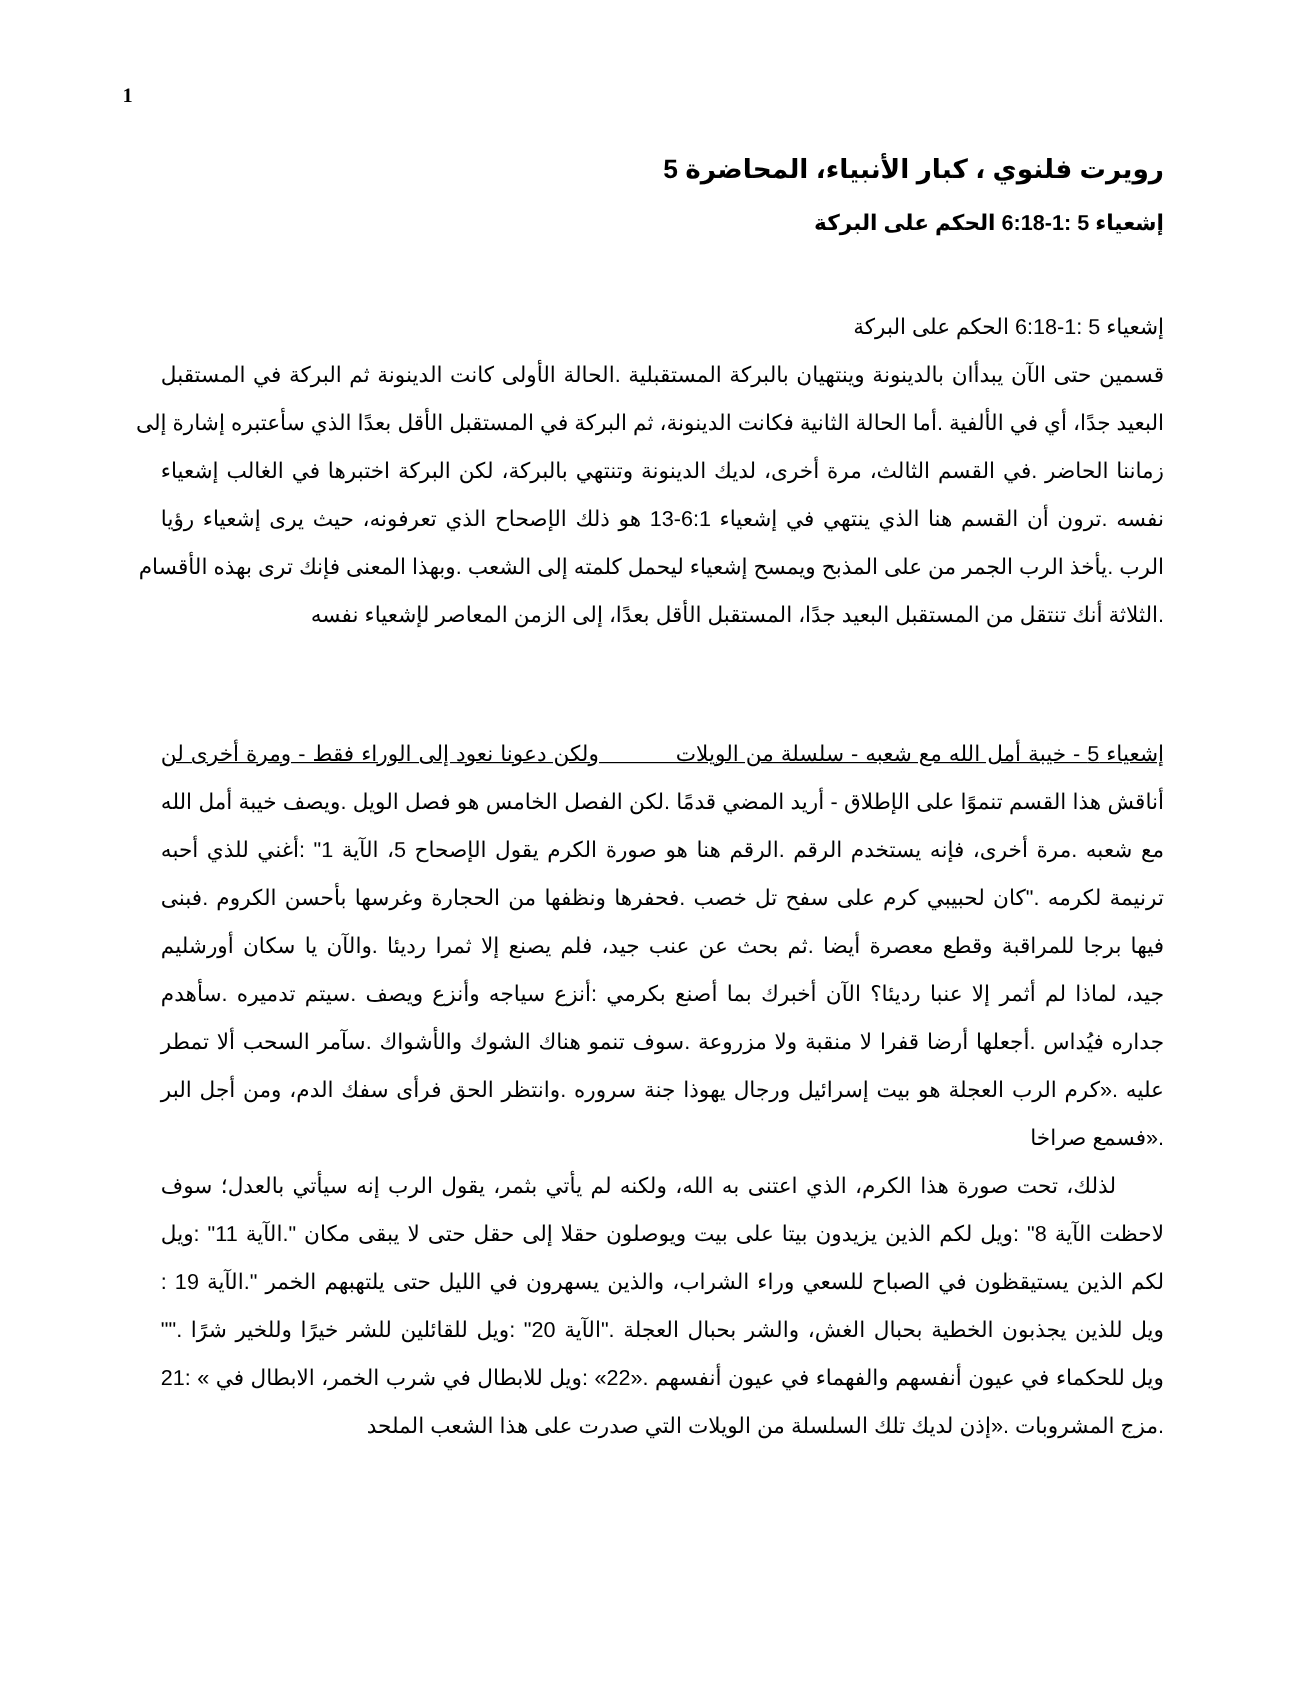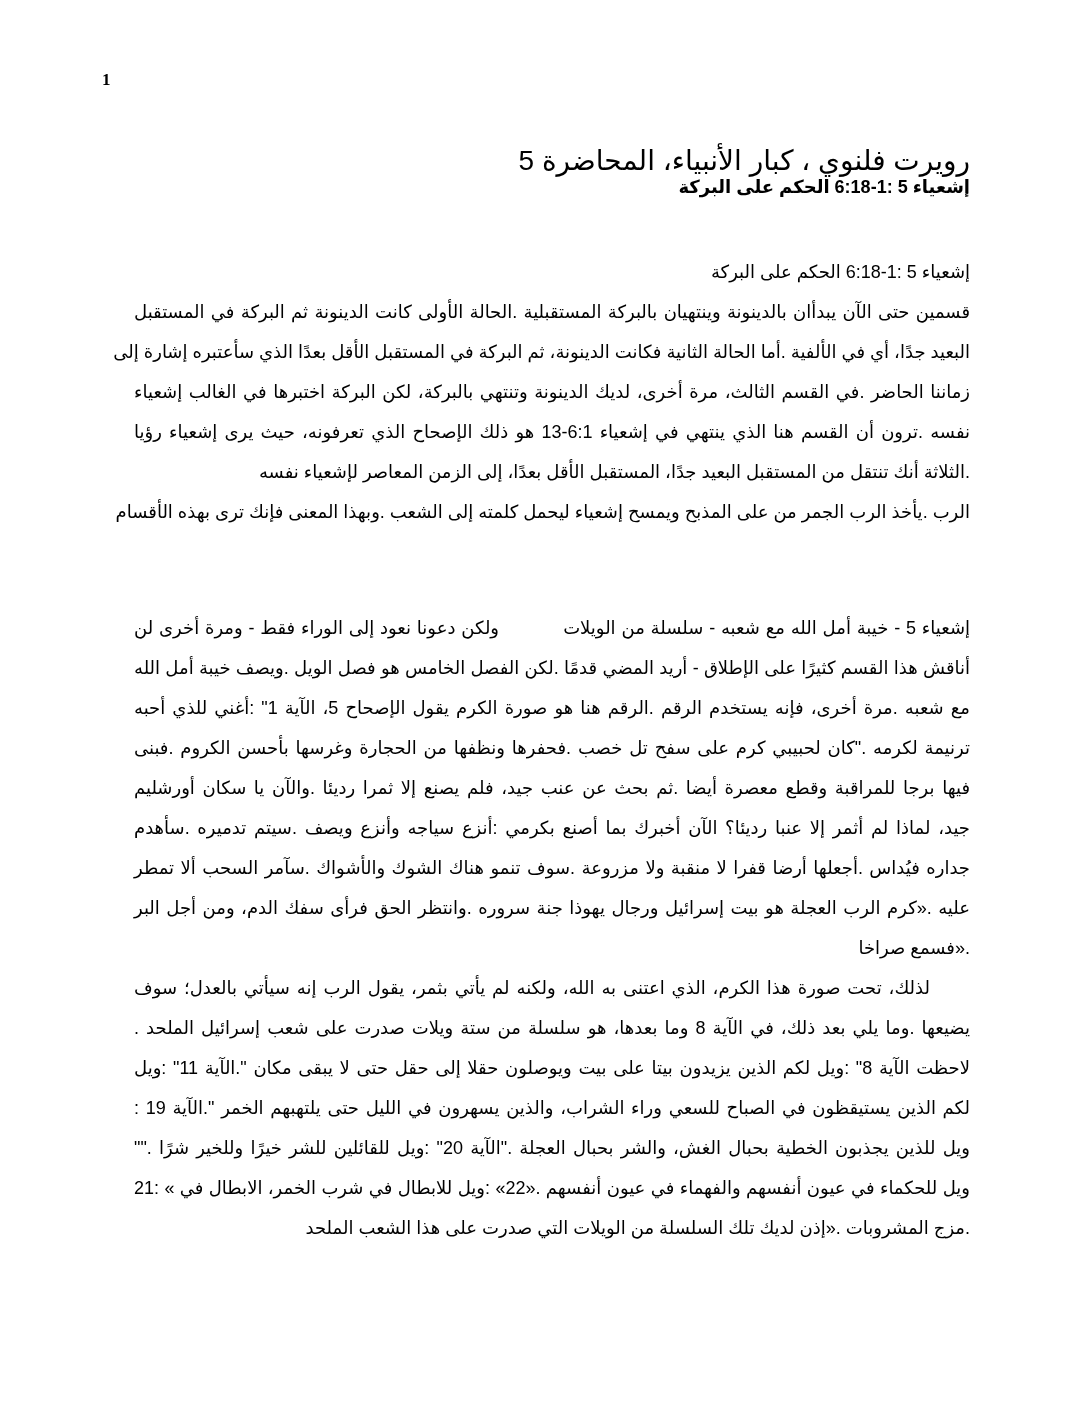--- a/index.html
+++ b/index.html
@@ -19,24 +19,24 @@
       position: absolute;
       left: 102px;
       top: 70px;
       font-family: "Liberation Serif", "DejaVu Serif", serif;
       font-weight: bold;
       font-size: 17px;
     }
     .title {
       position: absolute;
       right: 118px;
-      top: 144px;
+      top: 128px;
       direction: rtl;
-      font-weight: normal;
-      font-size: 28px;
+      font-weight: bold;
+      font-size: 22px;
       white-space: nowrap;
     }
     .subtitle {
       position: absolute;
       right: 118px;
       top: 176px;
       direction: rtl;
       font-weight: bold;
       font-size: 18px;
       white-space: nowrap;
@@ -73,37 +73,36 @@
 
 <div class="title">رويرت فلنوي ، كبار الأنبياء، المحاضرة 5</div>
 <div class="subtitle">إشعياء 5 :1-6:18 الحكم على البركة</div>
 
 <div class="body-block" id="section1">
   <div class="line">إشعياء 5 :1-6:18 الحكم على البركة</div>
   <div class="line justify">قسمين حتى الآن يبدأان بالدينونة وينتهيان بالبركة المستقبلية .الحالة الأولى كانت الدينونة ثم البركة في المستقبل</div>
   <div class="line justify">البعيد جدًا، أي في الألفية .أما الحالة الثانية فكانت الدينونة، ثم البركة في المستقبل الأقل بعدًا الذي سأعتبره إشارة إلى</div>
   <div class="line justify">زماننا الحاضر .في القسم الثالث، مرة أخرى، لديك الدينونة وتنتهي بالبركة، لكن البركة اختبرها في الغالب إشعياء</div>
   <div class="line justify">نفسه .ترون أن القسم هنا الذي ينتهي في إشعياء 6:1-13 هو ذلك الإصحاح الذي تعرفونه، حيث يرى إشعياء رؤيا</div>
+  <div class="line justify">الرب .يأخذ الرب الجمر من على المذبح ويمسح إشعياء ليحمل كلمته إلى الشعب .وبهذا المعنى فإنك ترى بهذه الأقسام</div>
   <div class="line">.الثلاثة أنك تنتقل من المستقبل البعيد جدًا، المستقبل الأقل بعدًا، إلى الزمن المعاصر لإشعياء نفسه</div>
-  <div class="line justify">الرب .يأخذ الرب الجمر من على المذبح ويمسح إشعياء ليحمل كلمته إلى الشعب .وبهذا المعنى فإنك ترى بهذه الأقسام</div>
 </div>
 
 <div class="body-block" id="section2">
-  <div class="line justify" style="white-space: pre;">إشعياء 5 - خيبة أمل الله مع شعبه - سلسلة من الويلات           ولكن دعونا نعود إلى الوراء فقط - ومرة أخرى لن</div>
-  <div class="line justify">أناقش هذا القسم كثيرًا على الإطلاق - أريد المضي قدمًا .لكن الفصل الخامس هو فصل الويل .ويصف خيبة أمل الله</div>
+  <div class="line justify" style="white-space: pre; text-decoration: underline;">إشعياء 5 - خيبة أمل الله مع شعبه - سلسلة من الويلات           ولكن دعونا نعود إلى الوراء فقط - ومرة أخرى لن</div>
+  <div class="line justify">أناقش هذا القسم تنموًا على الإطلاق - أريد المضي قدمًا .لكن الفصل الخامس هو فصل الويل .ويصف خيبة أمل الله</div>
   <div class="line justify">مع شعبه .مرة أخرى، فإنه يستخدم الرقم .الرقم هنا هو صورة الكرم يقول الإصحاح 5، الآية 1" :أغني للذي أحبه</div>
   <div class="line justify">ترنيمة لكرمه ."كان لحبيبي كرم على سفح تل خصب .فحفرها ونظفها من الحجارة وغرسها بأحسن الكروم .فبنى</div>
   <div class="line justify">فيها برجا للمراقبة وقطع معصرة أيضا .ثم بحث عن عنب جيد، فلم يصنع إلا ثمرا رديئا .والآن يا سكان أورشليم</div>
   <div class="line justify">جيد، لماذا لم أثمر إلا عنبا رديئا؟ الآن أخبرك بما أصنع بكرمي :أنزع سياجه وأنزع ويصف .سيتم تدميره .سأهدم</div>
   <div class="line justify">جداره فيُداس .أجعلها أرضا قفرا لا منقبة ولا مزروعة .سوف تنمو هناك الشوك والأشواك .سآمر السحب ألا تمطر</div>
   <div class="line justify">عليه .«كرم الرب العجلة هو بيت إسرائيل ورجال يهوذا جنة سروره .وانتظر الحق فرأى سفك الدم، ومن أجل البر</div>
   <div class="line">.«فسمع صراخا</div>
 </div>
 
 <div class="body-block" id="section3">
   <div class="line justify indent">لذلك، تحت صورة هذا الكرم، الذي اعتنى به الله، ولكنه لم يأتي بثمر، يقول الرب إنه سيأتي بالعدل؛ سوف</div>
-  <div class="line justify">يضيعها .وما يلي بعد ذلك، في الآية 8 وما بعدها، هو سلسلة من ستة ويلات صدرت على شعب إسرائيل الملحد .</div>
   <div class="line justify">لاحظت الآية 8" :ويل لكم الذين يزيدون بيتا على بيت ويوصلون حقلا إلى حقل حتى لا يبقى مكان ".الآية 11" :ويل</div>
   <div class="line justify">لكم الذين يستيقظون في الصباح للسعي وراء الشراب، والذين يسهرون في الليل حتى يلتهبهم الخمر ".الآية 19 :</div>
   <div class="line justify">ويل للذين يجذبون الخطية بحبال الغش، والشر بحبال العجلة ."الآية 20" :ويل للقائلين للشر خيرًا وللخير شرًا .""</div>
   <div class="line justify">ويل للحكماء في عيون أنفسهم والفهماء في عيون أنفسهم .«22» :ويل للابطال في شرب الخمر، الابطال في » :21</div>
   <div class="line">.مزج المشروبات .«إذن لديك تلك السلسلة من الويلات التي صدرت على هذا الشعب الملحد</div>
 </div>
 
 </body></html>

